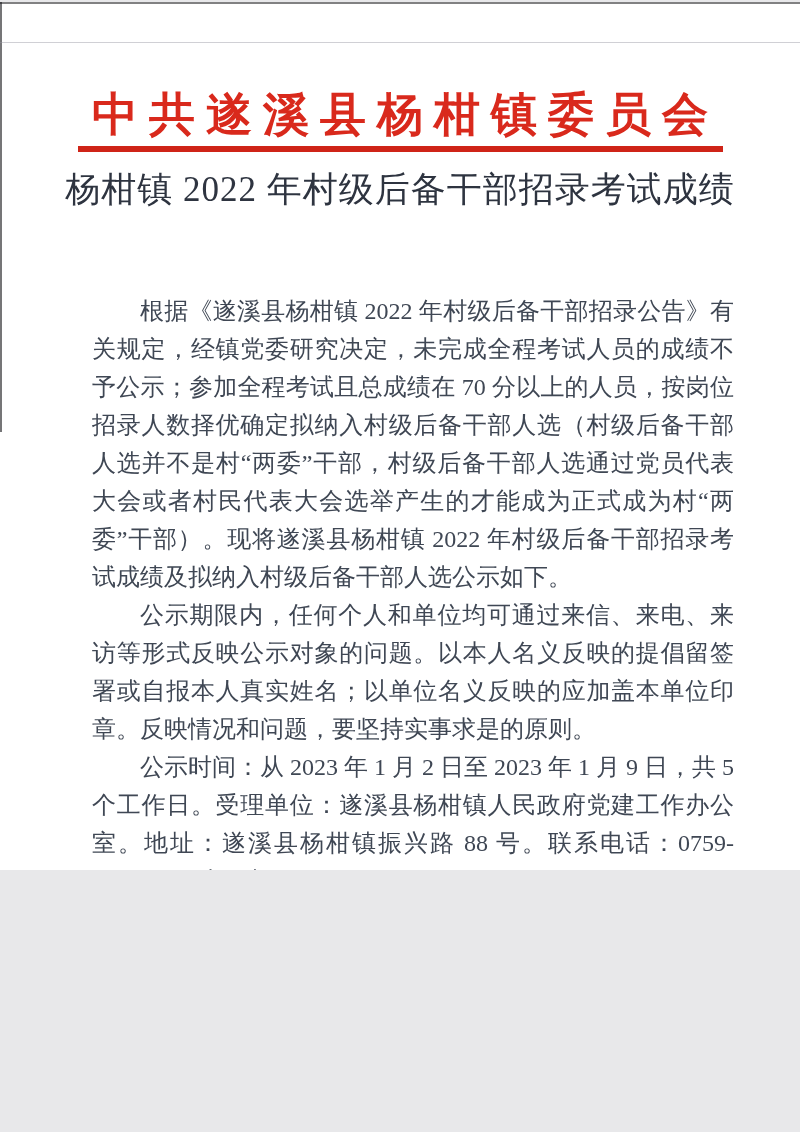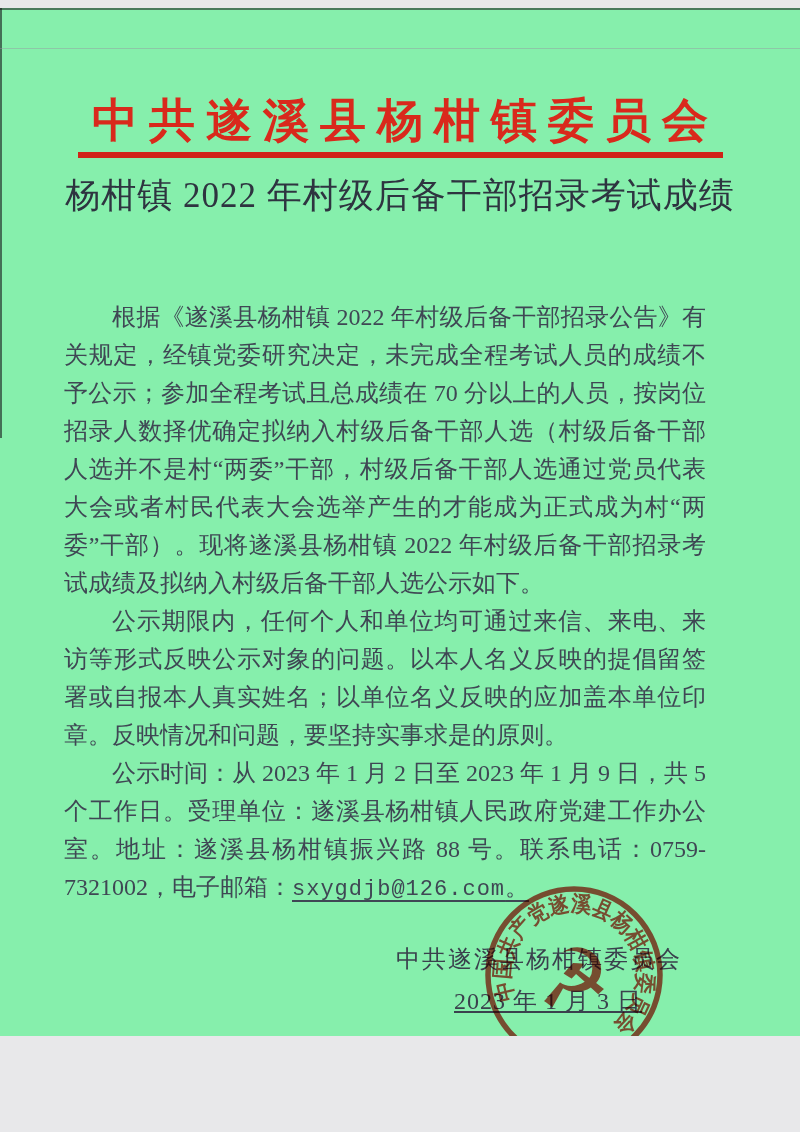--- a/index.html
+++ b/index.html
@@ -1,20 +1,20 @@
 <!DOCTYPE html>
 <html lang="zh"><head>
 <meta charset="utf-8">
 <style>
   html,body{margin:0;padding:0;background:#e8e8ea;}
   .page{
     position:relative;
-    width:800px;height:1028px;
-    margin:8px auto;
-    background:#86efac;
+    width:800px;height:868px;
+    margin:2px auto;
+    background:#ffffff;
     overflow:hidden;
     font-family:"Liberation Serif","DejaVu Serif",serif;
   }
   
   .edge-top{position:absolute;top:0;left:0;width:100%;height:2px;background:rgba(25,25,28,.55);}
   .edge-left{position:absolute;top:0;left:0;width:2px;height:430px;background:rgba(25,25,28,.6);}
   .fold-line{position:absolute;top:40px;left:0;width:100%;height:1px;background:rgba(150,150,162,.45);}
 
   .org-header{
     position:absolute;top:82px;left:0;width:100%;
@@ -31,21 +31,21 @@
   }
   .doc-title{
     position:absolute;top:166px;left:0;width:100%;
     text-align:center;
     color:#2e3440;
     font-size:35px;font-weight:normal;
     line-height:44px;
     letter-spacing:1px;
   }
   .body-text{
-    position:absolute;top:290px;left:64px;width:642px;
+    position:absolute;top:290px;left:92px;width:642px;
     color:#3f4754;
     font-size:24px;line-height:38px;
     text-align:justify;
     text-justify:inter-ideograph;
   }
   .body-text p{margin:0;text-indent:2em;}
   .email{
     text-decoration:underline;
     text-underline-offset:5px;
     font-family:"Liberation Mono","DejaVu Sans Mono",monospace;

